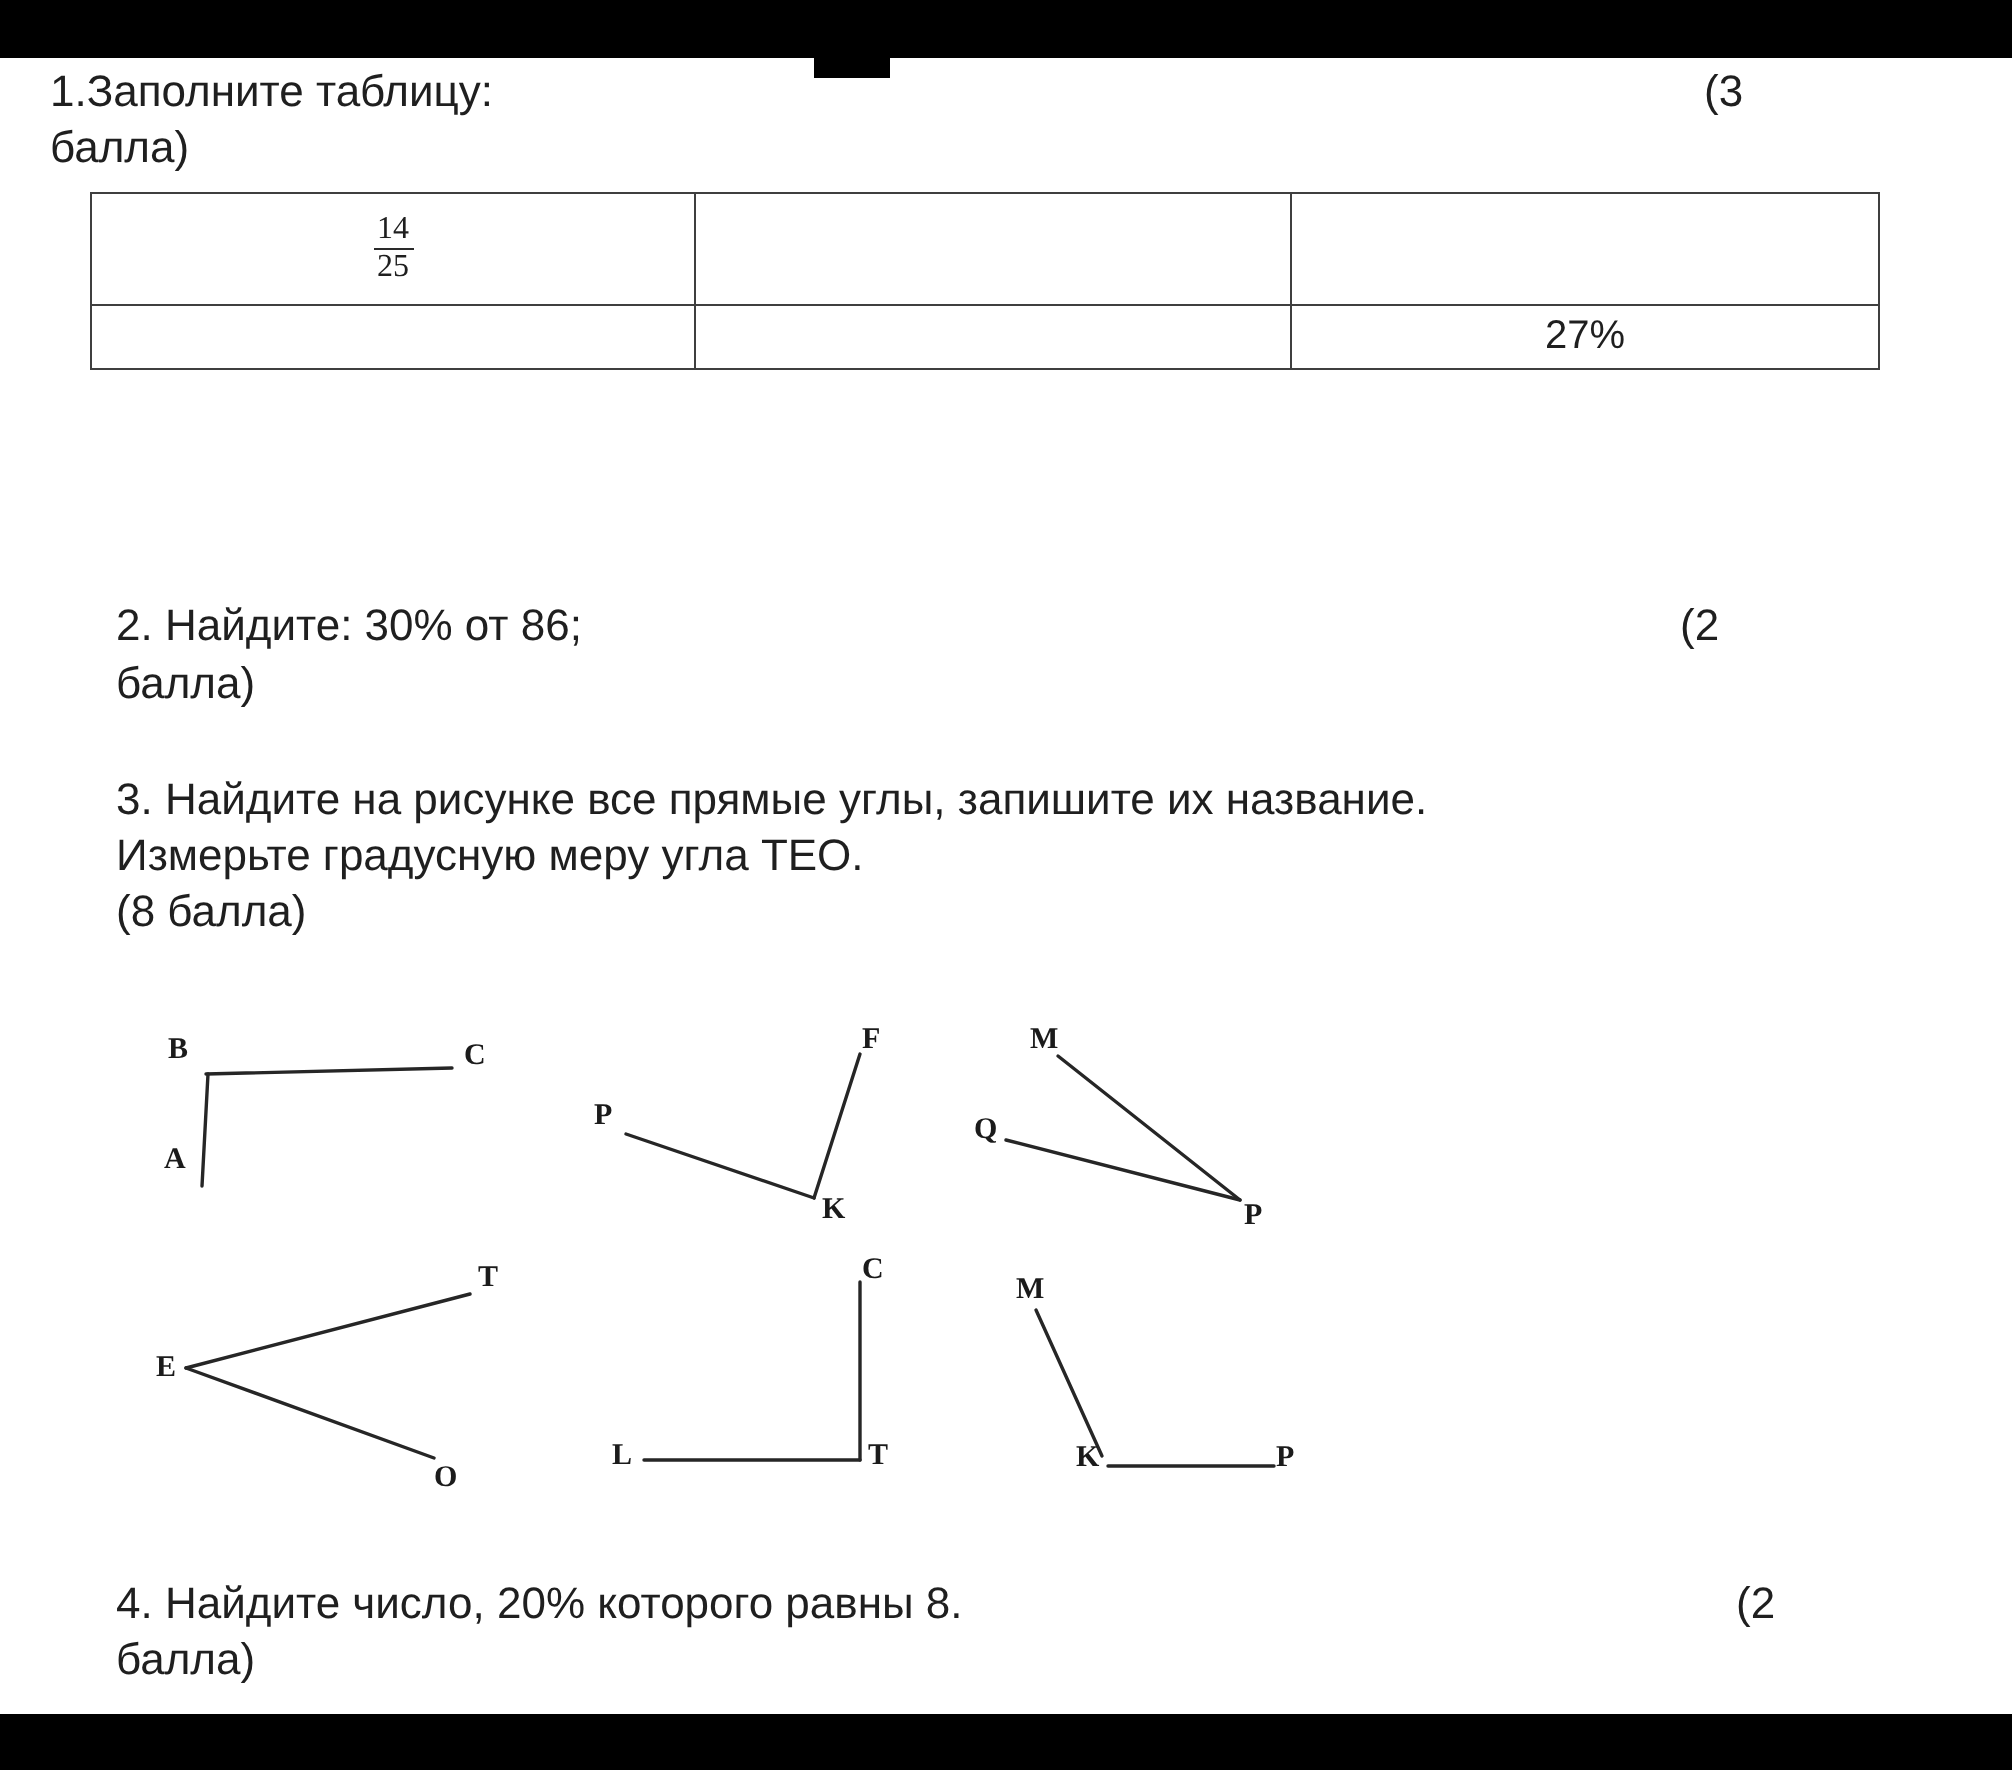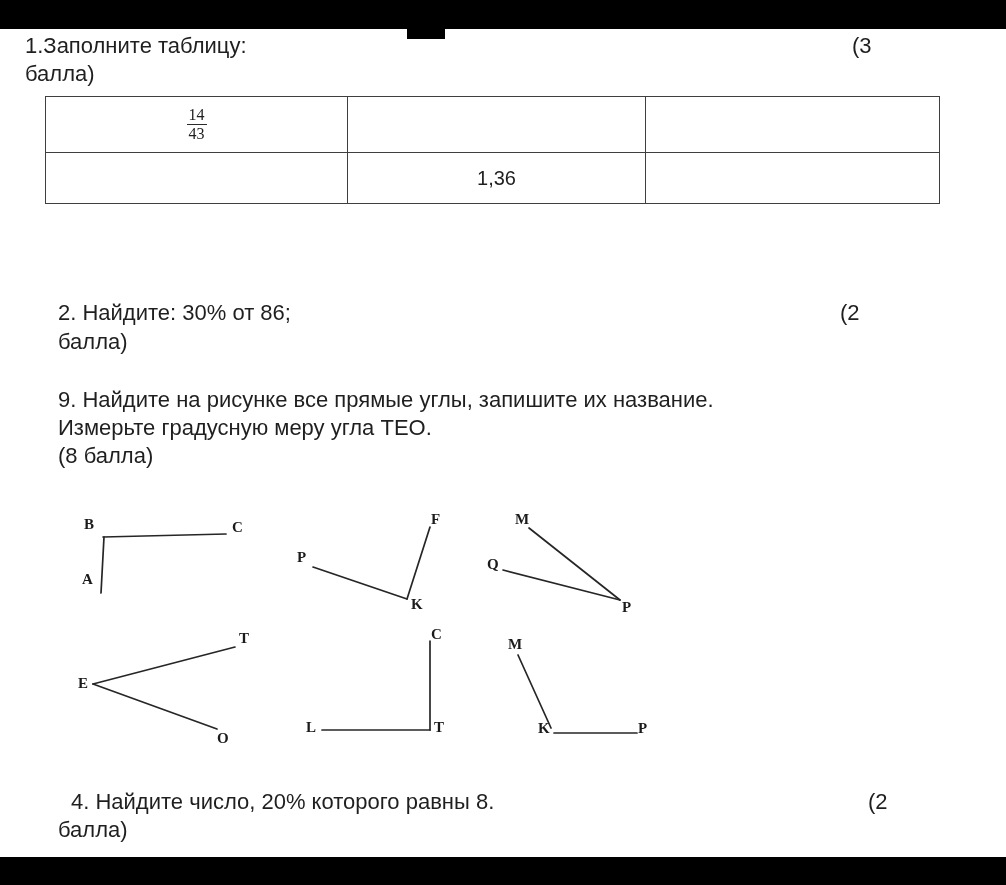--- a/index.html
+++ b/index.html
@@ -65,39 +65,39 @@
     <colgroup>
         <col class="c1">
         <col class="c2">
         <col class="c3">
       </colgroup>
     <tbody>
     <tr class="row-1">
       <td>
         <span class="fraction">
           <span class="num">14</span>
-          <span class="den">43</span>
+          <span class="den">25</span>
         </span>
       </td>
       <td></td>
       <td></td>
     </tr>
-    <tr class="row-2">
+    <tr class="row-3">
       <td></td>
-      <td>1,36</td>
       <td></td>
+      <td>27%</td>
     </tr>
   </tbody>
     </table>
 
   <div class="line" style="left:58px; top:300px;">2. Найдите: 30% от 86;</div>
   <div class="line" style="left:840px; top:300px;">(2</div>
   <div class="line" style="left:58px; top:329px;">балла)</div>
 
-  <div class="line" style="left:58px; top:387px;">9. Найдите на рисунке все прямые углы, запишите их название.</div>
+  <div class="line" style="left:58px; top:387px;">3. Найдите на рисунке все прямые углы, запишите их название.</div>
   <div class="line" style="left:58px; top:415px;text-align:center;">Измерьте градусную меру угла ТЕО.</div>
   <div class="line" style="left:58px; top:443px;">(8 балла)</div>
 
   <svg class="figure" width="1006" height="285" viewBox="0 0 1006 285">
 
     <g>
       <line x1="103" y1="47" x2="226" y2="44"></line>
       <line x1="104" y1="47" x2="101" y2="103"></line>
       <text x="84" y="39">B</text>
       <text x="232" y="42">C</text>
@@ -138,18 +138,18 @@
 
     <g>
       <line x1="518" y1="165" x2="551" y2="238"></line>
       <line x1="554" y1="243" x2="637" y2="243"></line>
       <text x="508" y="159">M</text>
       <text x="538" y="243">K</text>
       <text x="638" y="243">P</text>
     </g>
   </svg>
 
-  <div class="line" style="left:71px; top:789px;">4. Найдите число, 20% которого равны 8.</div>
+  <div class="line" style="left:58px; top:789px;">4. Найдите число, 20% которого равны 8.</div>
   <div class="line" style="left:868px; top:789px;">(2</div>
   <div class="line" style="left:58px; top:817px;">балла)</div>
 
   <div class="bar bar-bottom"></div>
 </div>
 
 </body></html>

